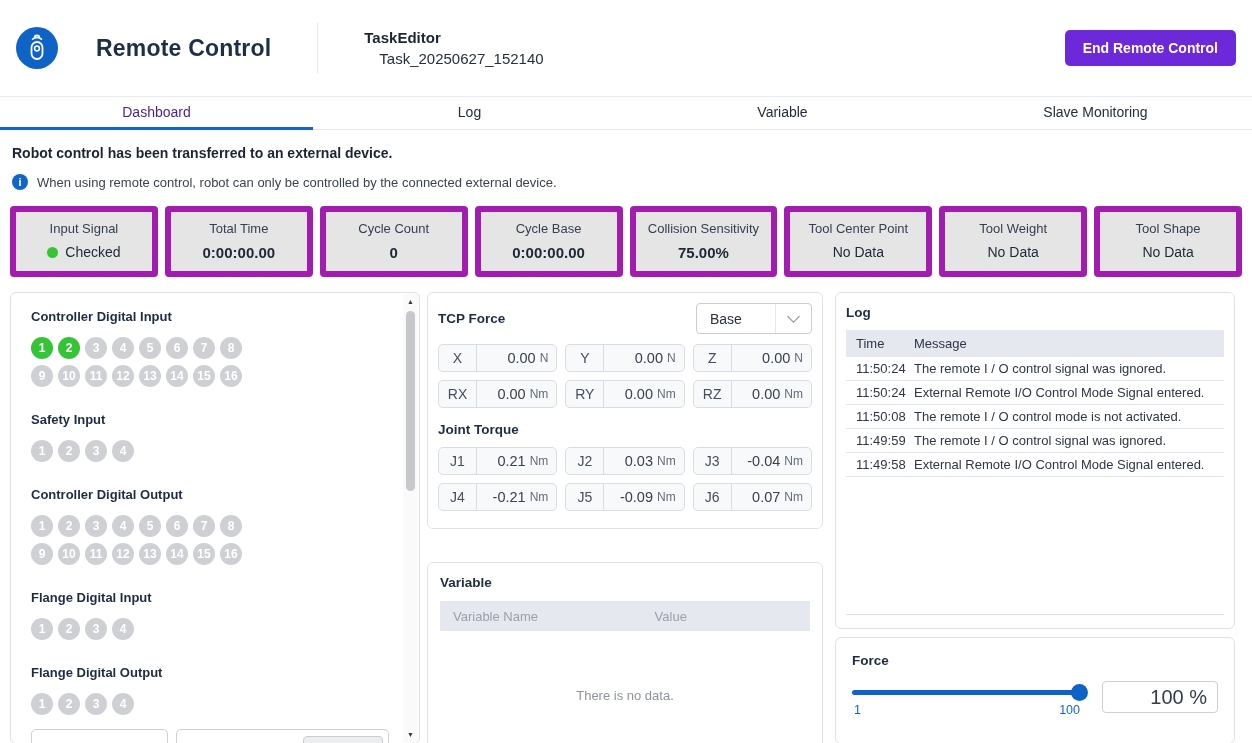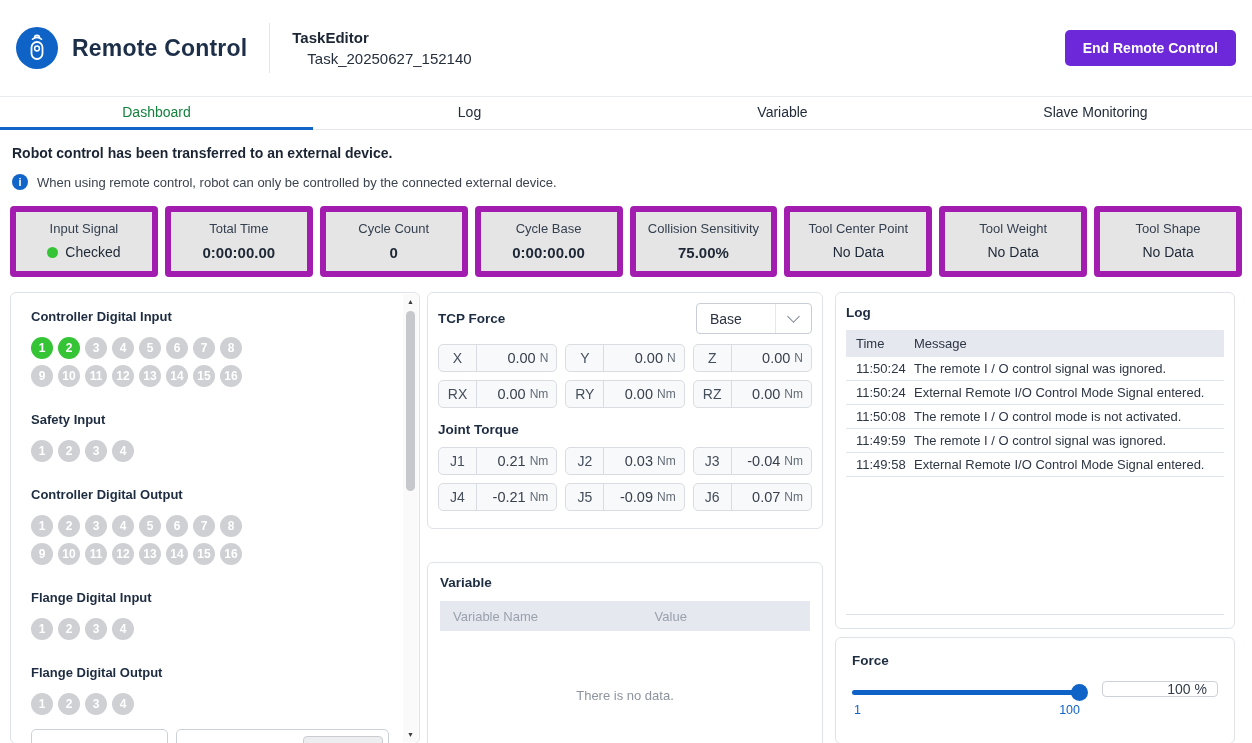--- a/index.html
+++ b/index.html
@@ -1,34 +1,34 @@
 <!DOCTYPE html>
 <html><head>
 <meta charset="utf-8">
 <style>
   * { box-sizing: border-box; margin: 0; padding: 0; }
   html, body { width: 1252px; height: 743px; overflow: hidden; background: #ffffff;
     font-family: "Liberation Sans", sans-serif; color: #1e2a3a; }
 
   
-  .header { display: flex; align-items: center; height: 96px; padding: 0 16px; background: #fff; }
+  .header { display: flex; align-items: center; height: 96px; padding: 0 16px; background: #fff; gap: 24px; }
   .logo { width: 42px; height: 42px; flex: 0 0 42px; }
   .app-title { font-size: 23px; font-weight: bold; color: #1d2e49; margin-left: 14px; letter-spacing: 0.2px; }
   .header-divider { width: 1px; height: 50px; background: #e3e6ea; margin: 0 22px; }
   .task-block { display: flex; flex-direction: column; gap: 4px; }
   .task-type { font-size: 15px; font-weight: bold; color: #1c2533; }
   .task-name { font-size: 15px; color: #262f3c; margin-left: 15px; }
   .end-btn { margin-left: auto; background: #6d28d9; color: #fff; border: none; border-radius: 5px;
     font-family: "Liberation Sans", sans-serif; font-size: 14px; font-weight: bold; padding: 10px 18px; cursor: pointer; }
 
   
   .tabs { display: flex; height: 34px; border-top: 1px solid #e9ecef; border-bottom: 1px solid #e3e6ea; }
   .tab { flex: 1; display: flex; align-items: center; justify-content: center; font-size: 14px;
     color: #222c3a; cursor: pointer; border-bottom: 3px solid transparent; margin-bottom: -1px; }
-  .tab.active { color: #15803d; border-bottom-color: #1164c8; }
+  .tab.active { color: #4c1d95; border-bottom-color: #1164c8; }
 
   
   .notice { margin: 15px 12px 0; }
   .notice-title { font-size: 14px; font-weight: bold; color: #1b2433; }
   .notice-info { display: flex; align-items: center; margin-top: 13px; }
   .info-icon { width: 16px; height: 16px; border-radius: 50%; background: #1164c8; color: #fff;
     font-size: 11px; font-weight: bold; line-height: 16px; text-align: center; margin-right: 9px; flex: 0 0 16px; }
   .info-icon::after { content: "i"; }
   .notice-info-text { font-size: 13px; color: #3b434e; }
 
@@ -109,23 +109,23 @@
     font-size: 13px; color: #2d3644; }
 
   .speed-panel { height: 107px; margin-top: 8px; padding: 15px 16px; }
   .speed-row { display: flex; align-items: flex-start; margin-top: 13px; }
   .slider { position: relative; flex: 1; height: 36px; margin-right: 16px; cursor: pointer; }
   .slider-track { position: absolute; top: 9px; left: 0; right: 0; height: 5px; border-radius: 3px; background: #0f63c7; }
   .slider-thumb { position: absolute; top: 3px; right: -2px; width: 17px; height: 17px; border-radius: 50%;
     background: #0f63c7; cursor: grab; }
   .slider-min { position: absolute; top: 22px; left: 2px; font-size: 12.5px; color: #1164c8; }
   .slider-max { position: absolute; top: 22px; right: 6px; font-size: 12.5px; color: #1164c8; }
-  .speed-value-box { width: 116px; height: 16px; border: 1px solid #ccd1d8; border-radius: 4px;
+  .speed-value-box { width: 116px; height: 32px; border: 1px solid #ccd1d8; border-radius: 4px;
     display: flex; align-items: center; justify-content: flex-end; padding-right: 10px;
-    font-size: 14px; color: #333c49; background: #fff; }
+    font-size: 20px; color: #333c49; background: #fff; }
 </style>
 </head>
 <body>
 
 <div class="header">
   <svg class="logo" viewBox="0 0 42 42">
     <circle cx="21" cy="21" r="21" fill="#0f63c7"></circle>
     <rect x="15.5" y="15" width="11" height="17" rx="5.5" fill="none" stroke="#ffffff" stroke-width="1.8"></rect>
     <circle cx="21" cy="21.5" r="2.4" fill="none" stroke="#ffffff" stroke-width="1.5"></circle>
     <path d="M16.5 12.2 a6.4 6.4 0 0 1 9 0" fill="none" stroke="#ffffff" stroke-width="1.6" stroke-linecap="round"></path>

